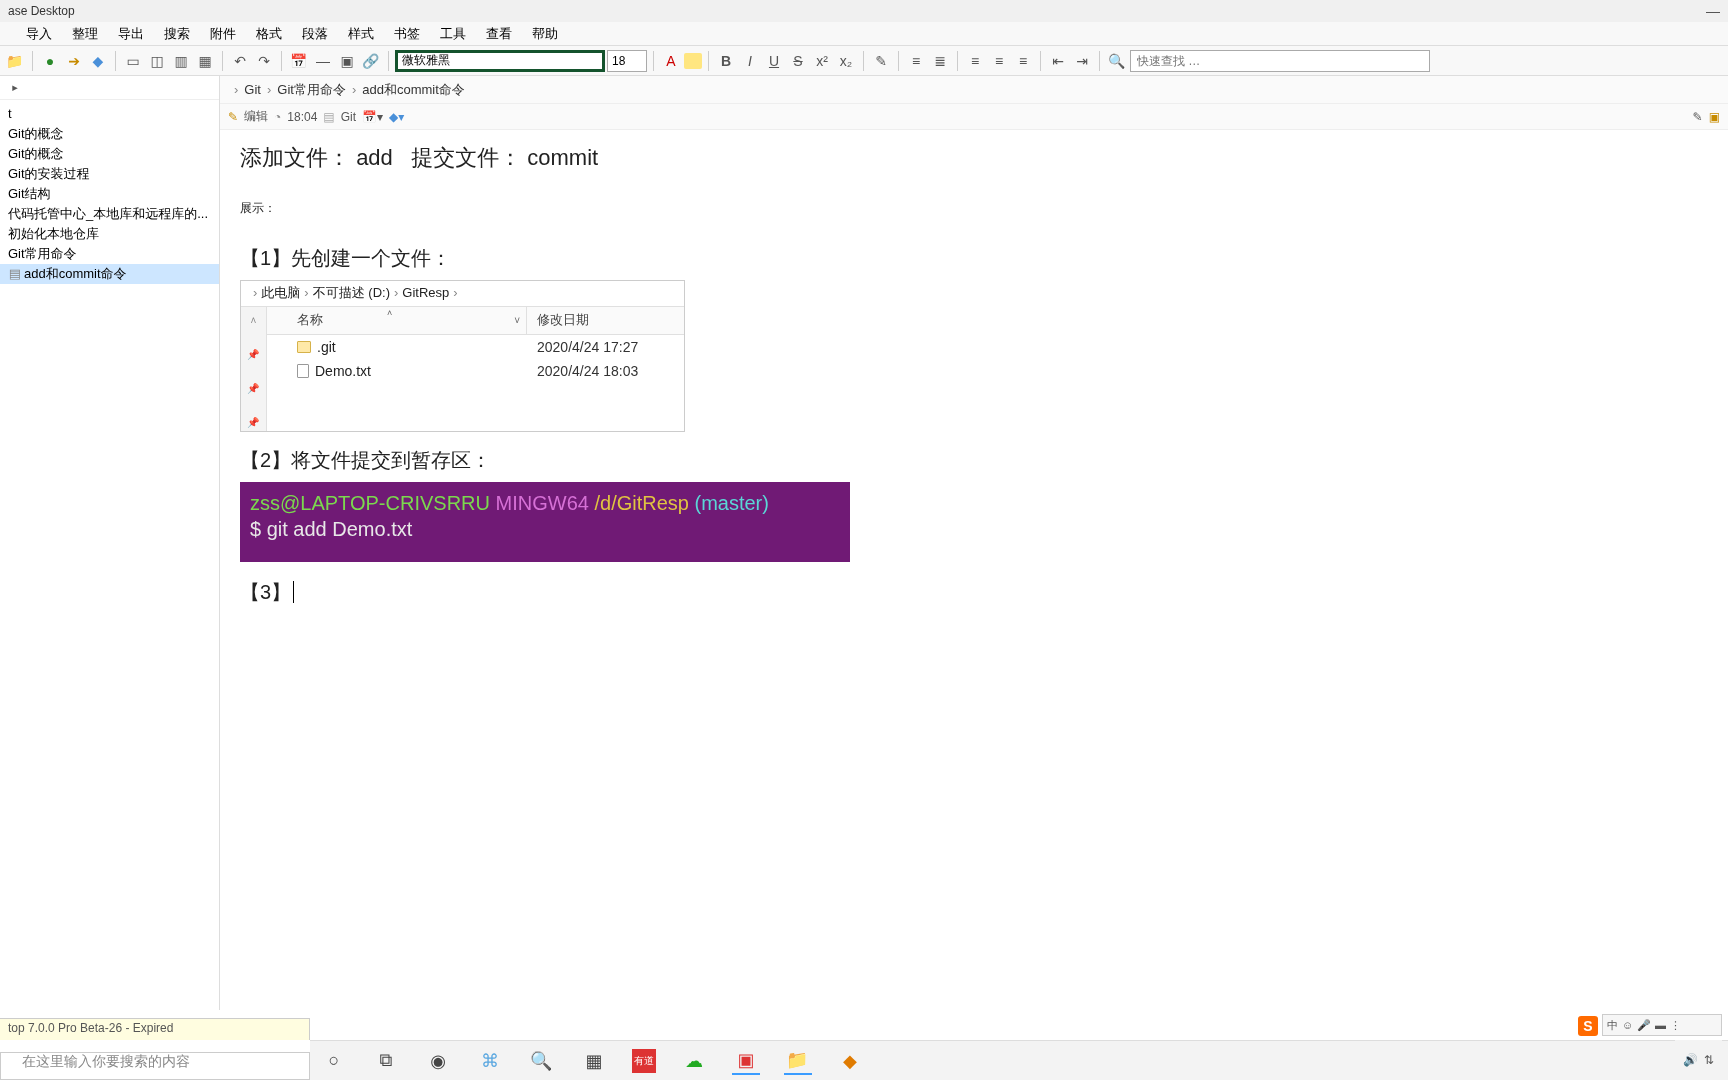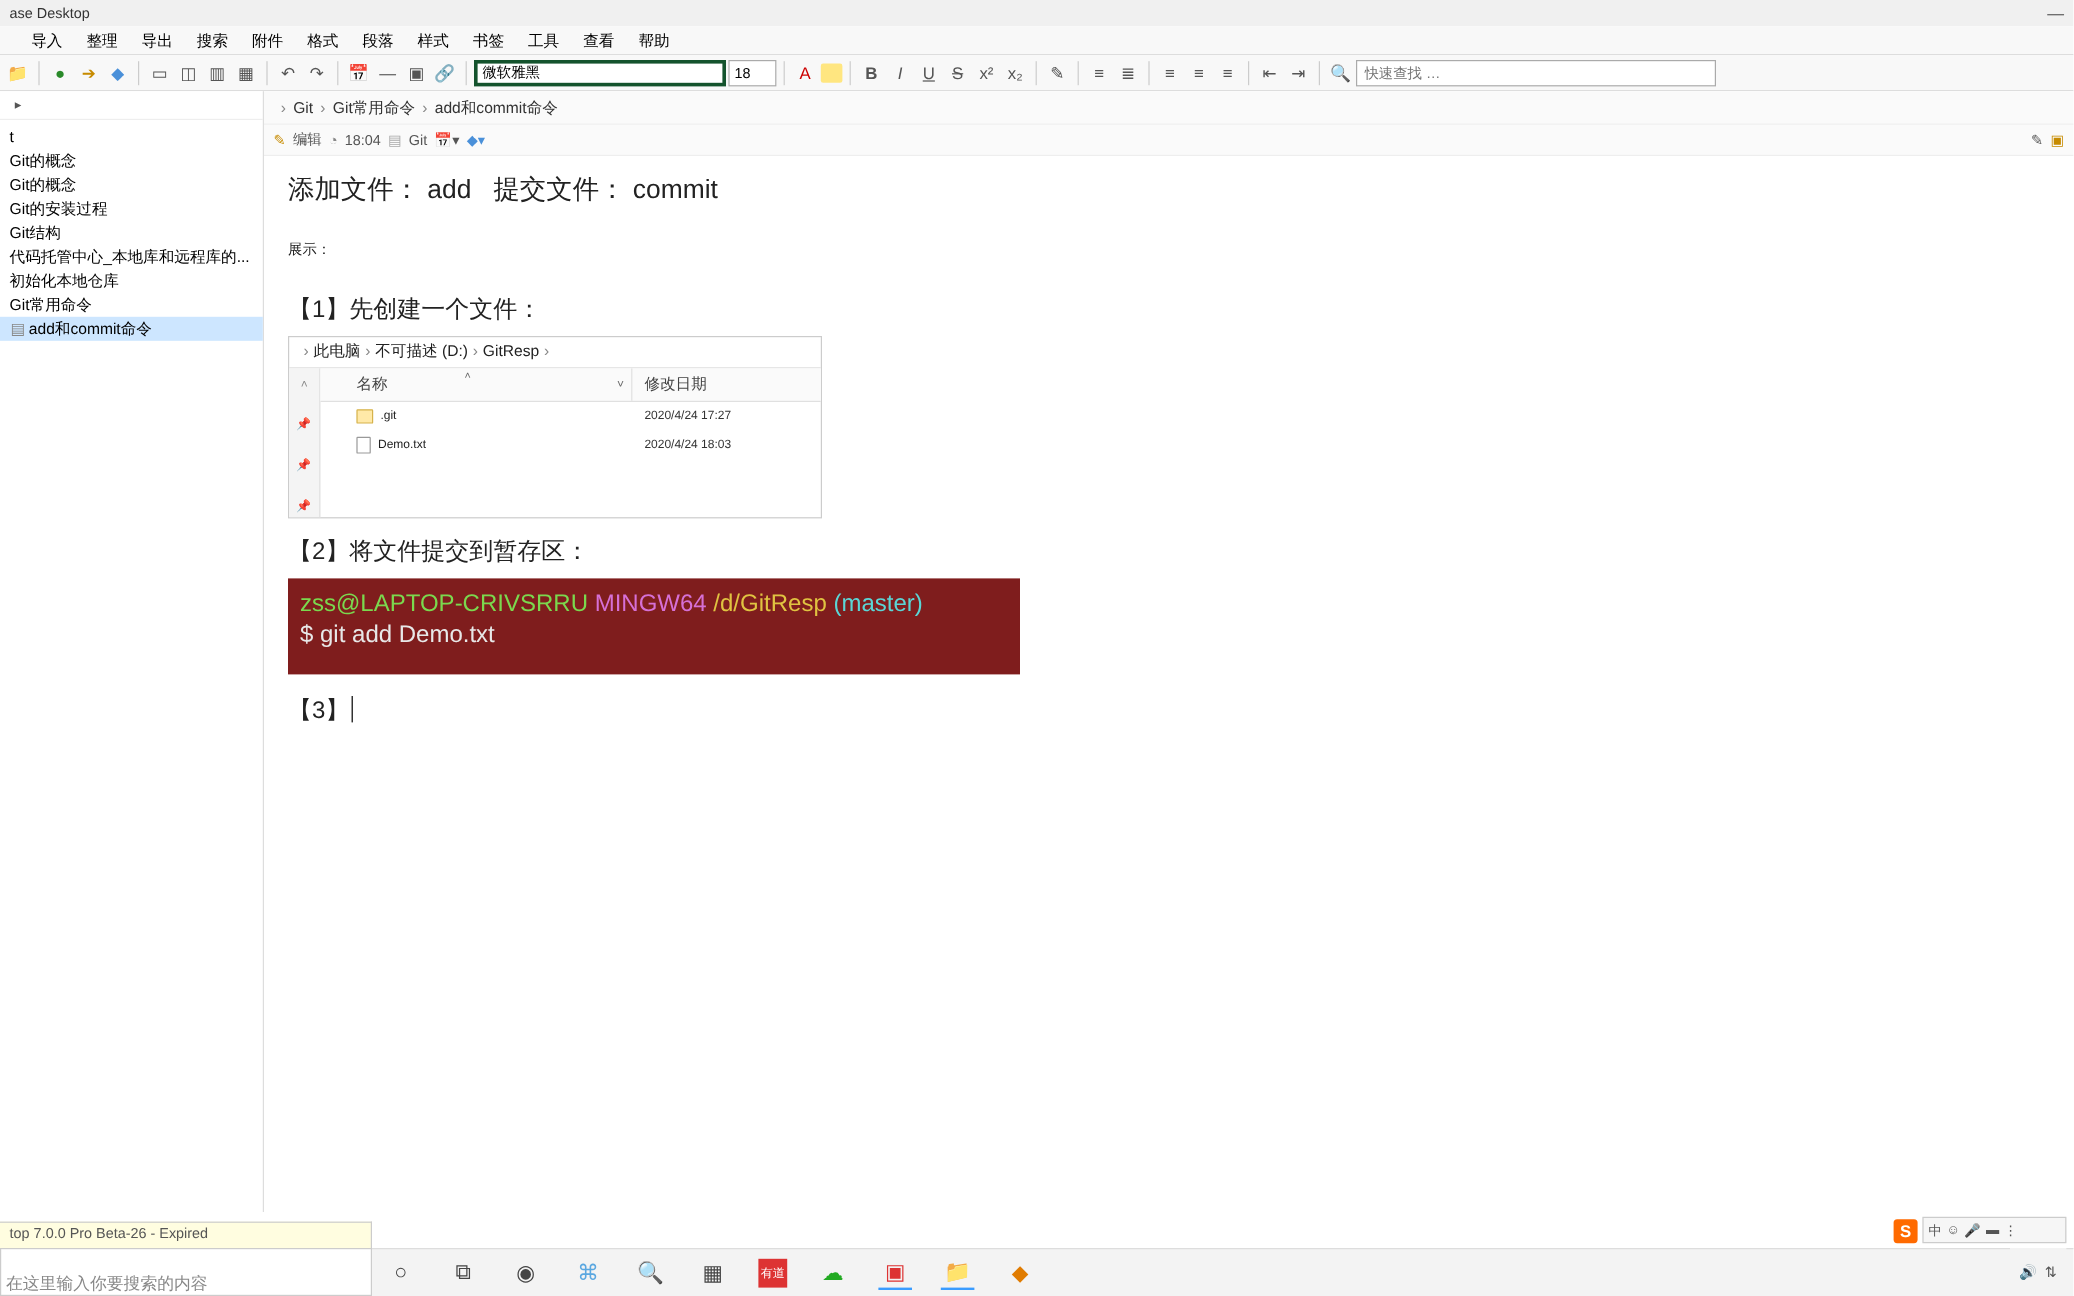--- a/index.html
+++ b/index.html
@@ -45,37 +45,37 @@
 .explorer-body { display: flex; }
 .explorer-gutter { width: 26px; background: #f4f4f4; border-right: 1px solid #e0e0e0; display: flex; flex-direction: column; align-items: center; padding-top: 6px; gap: 18px; }
 .explorer-gutter .updown { font-size: 10px; color: #888; }
 .explorer-gutter .pin { font-size: 10px; color: #888; }
 .explorer-table { flex: 1; }
 .explorer-header { display: flex; height: 28px; align-items: center; border-bottom: 1px solid #e0e0e0; font-size: 13px; color: #444; background: #fafafa; }
 .eh-name { width: 260px; padding-left: 30px; position: relative; border-right: 1px solid #e0e0e0; height: 100%; display: flex; align-items: center; }
 .eh-name .sort { position: absolute; left: 120px; top: -1px; font-size: 9px; color: #666; }
 .eh-name .drop { position: absolute; right: 6px; color: #666; font-size: 10px; }
 .eh-date { flex: 1; padding-left: 10px; }
-.explorer-row { display: flex; height: 24px; align-items: center; font-size: 10px; }
+.explorer-row { display: flex; height: 24px; align-items: center; font-size: 14px; }
 .er-name { width: 260px; padding-left: 30px; display: flex; align-items: center; gap: 6px; }
 .er-date { flex: 1; padding-left: 10px; color: #333; }
 .folder-ico { width: 14px; height: 12px; background: #ffe9a8; border: 1px solid #d6b24a; border-radius: 1px; }
 .file-ico { width: 12px; height: 14px; background: #fff; border: 1px solid #999; border-radius: 1px; }
 
-.terminal { background: #7f1d1d; color: #ddd; font-family: Consolas, monospace; font-size: 20px; padding: 8px 10px 20px 10px; width: 610px; line-height: 1.3; margin: 4px 0 14px 0; }
+.terminal { background: #701a75; color: #ddd; font-family: Consolas, monospace; font-size: 20px; padding: 8px 10px 20px 10px; width: 610px; line-height: 1.3; margin: 4px 0 14px 0; }
 .t-green { color: #7bd84e; }
 .t-purple { color: #d670d6; }
 .t-yellow { color: #e0c341; }
 .t-white { color: #e8e8e8; }
 .t-cyan { color: #5bd6d6; }
 
 .cursor-line { display: inline-block; width: 1px; height: 22px; background: #000; vertical-align: -4px; margin-left: 2px; }
 
 .bottom-status { position: absolute; left: 0; bottom: 40px; height: 22px; width: 310px; background: #fffde0; border-top: 1px solid #ccc; border-right: 1px solid #ccc; font-size: 12px; padding: 2px 8px; color: #555; }
-.win-search { position: absolute; left: 0; bottom: 0; height: 40px; width: 310px; border: 1px solid #ccc; background: #fff; display: flex; align-items: flex-end; padding: 0 4px; font-size: 14px; color: #888; }
+.win-search { position: absolute; left: 0; bottom: 0; height: 28px; width: 310px; border: 1px solid #ccc; background: #fff; display: flex; align-items: flex-start; padding: 0 21px; font-size: 14px; color: #888; }
 
 .taskbar { position: absolute; left: 310px; right: 0; bottom: 0; height: 40px; background: #f3f3f3; border-top: 1px solid #ddd; display: flex; align-items: center; padding: 0 10px; gap: 24px; }
 .taskbar .tb-item { width: 28px; height: 28px; display: flex; align-items: center; justify-content: center; font-size: 18px; color: #444; }
 .taskbar .tb-item.active { border-bottom: 2px solid #3a9cff; }
 
 .systray { position: absolute; right: 6px; bottom: 44px; width: 120px; height: 22px; background: #f6f6f6; border: 1px solid #ccc; display: flex; align-items: center; padding: 0 4px; gap: 4px; font-size: 11px; color: #555; }
 .sogou { position: absolute; right: 130px; bottom: 44px; width: 20px; height: 20px; background: #ff6a00; color: #fff; font-weight: bold; font-size: 14px; display: flex; align-items: center; justify-content: center; border-radius: 3px; }
 .ime-pill { position: absolute; right: 6px; bottom: 0; height: 40px; display: flex; align-items: center; gap: 6px; padding: 0 8px; font-size: 12px; color: #555; background: #f3f3f3; }
 </style>
 </head>

